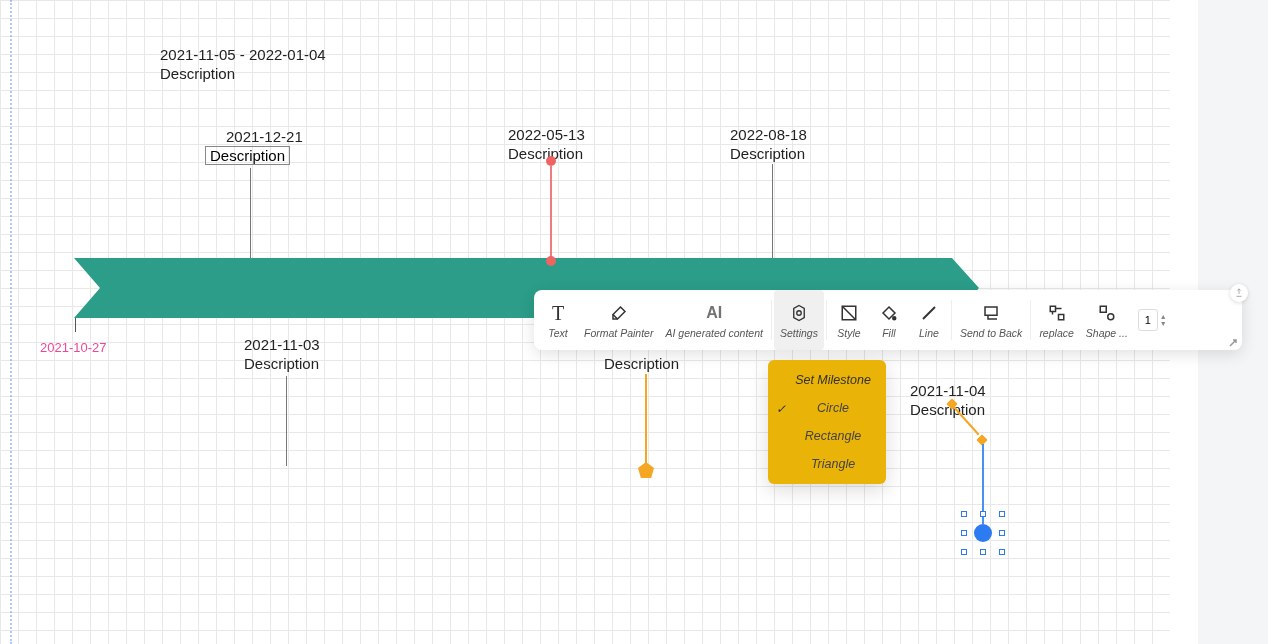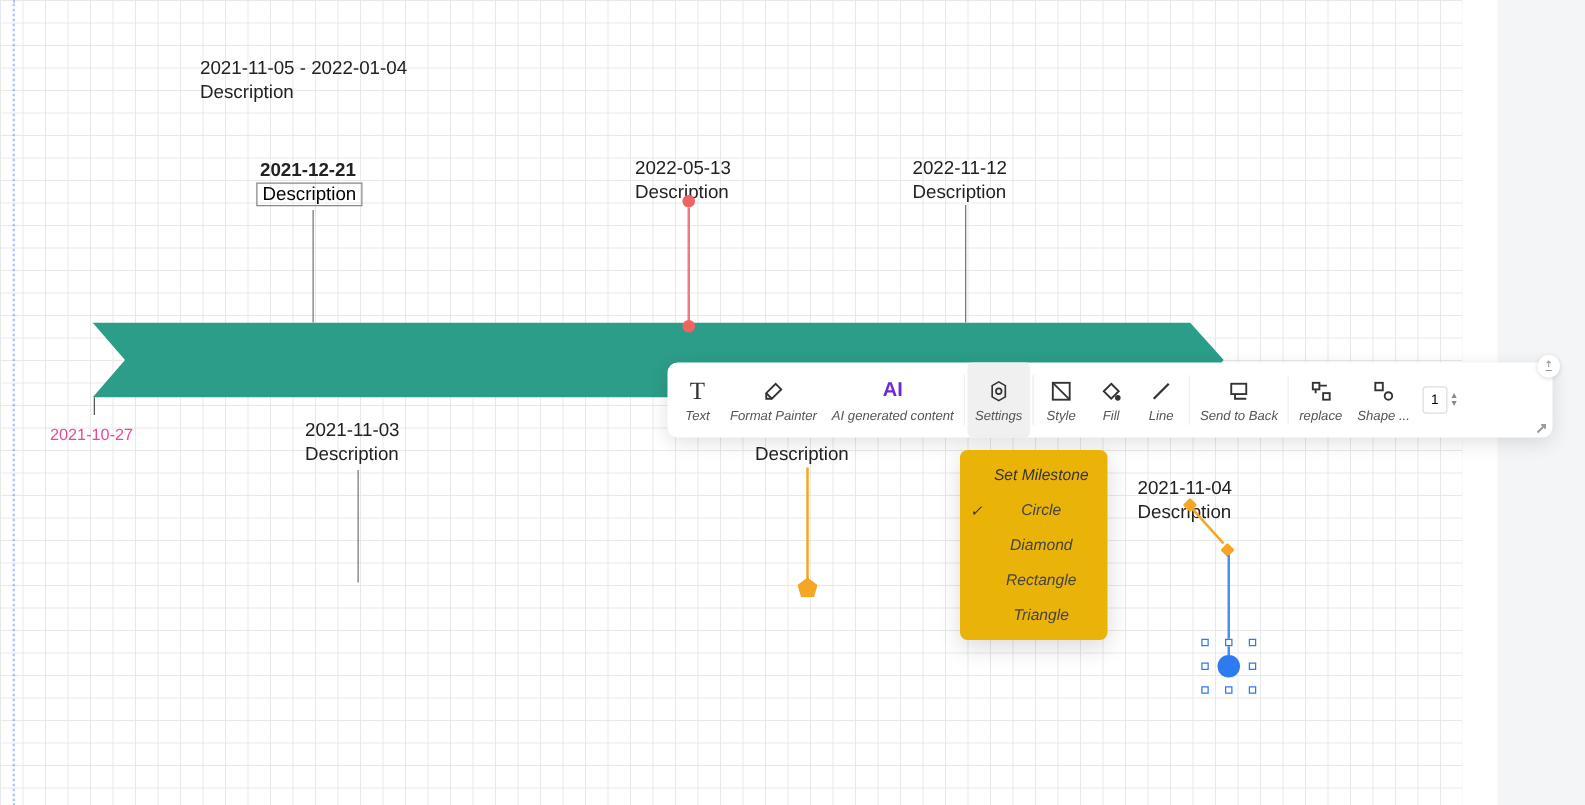--- a/index.html
+++ b/index.html
@@ -135,21 +135,21 @@
     display:flex; align-items:center; justify-content:center;
     font-size: 18px;
     color:#333;
   }
   .tb-label {
     font-size: 10.5px;
     color:#555;
     font-style: italic;
     white-space: nowrap;
   }
-  .tb-ai { color:#6d28d9; font-weight:600; font-size:16px; font-style:normal; }
+  .tb-ai { color:#737373; font-weight:600; font-size:16px; font-style:normal; }
   .tb-sep { width:1px; background:#eee; margin: 10px 2px; }
   .tb-num {
     display:flex; align-items:center; gap:2px;
     padding: 0 4px;
   }
   .tb-num input {
     width: 20px; height:22px; font-size:11px; text-align:center;
     border:1px solid #ddd; border-radius:3px;
   }
   .tb-num .spin { display:flex; flex-direction:column; font-size:7px; line-height:7px; color:#888; }
@@ -205,38 +205,38 @@
 </div>
 
 <div class="start-tick" style="left:75px; top:318px;"></div>
 <div class="start-label" style="left:40px; top:340px;">2021-10-27</div>
 
 <div class="milestone-label" style="left:300px; top:46px; transform:translateX(-50%); width:280px;">
   <span>2021-11-05 - 2022-01-04</span>
   <span class="desc">Description</span>
 </div>
 
-<div class="milestone-label" style="left:208px; top:128px;font-weight:bold;">
+<div class="milestone-label" style="left:226px; top:128px;">
   <span>2021-12-21</span>
 </div>
 <div class="desc-box" style="left:205px; top:146px;">
   <span>Description</span>
 </div>
 <div class="stem" style="left:250px; top:168px; height:90px;"></div>
 
 <div class="milestone-label" style="left:508px; top:126px;">
   <span>2022-05-13</span>
   <span class="desc">Description</span>
 </div>
 <div class="dot dot-red" style="left:546px; top:156px;"></div>
 <div class="stem stem-red" style="left:550px; top:166px; height:92px;"></div>
 <div class="dot dot-red" style="left:546px; top:256px;"></div>
 
 <div class="milestone-label" style="left:730px; top:126px;">
-  <span>2022-11-12</span>
+  <span>2022-08-18</span>
   <span class="desc">Description</span>
 </div>
 <div class="stem" style="left:772px; top:164px; height:94px;"></div>
 
 <div class="milestone-label" style="left:244px; top:336px;">
   <span>2021-11-03</span>
   <span class="desc">Description</span>
 </div>
 <div class="stem" style="left:286px; top:376px; height:90px;"></div>
 
@@ -375,21 +375,18 @@
   </div>
 </div>
 
 <div class="dropdown">
   <div class="dd-item header">Set Milestone</div>
   <div class="dd-item">
     <span class="check">✓</span>
     <span>Circle</span>
   </div>
   <div class="dd-item">
-    <span>Diamond</span>
-  </div>
-  <div class="dd-item">
     <span>Rectangle</span>
   </div>
   <div class="dd-item">
     <span>Triangle</span>
   </div>
 </div>
 
 </body></html>

